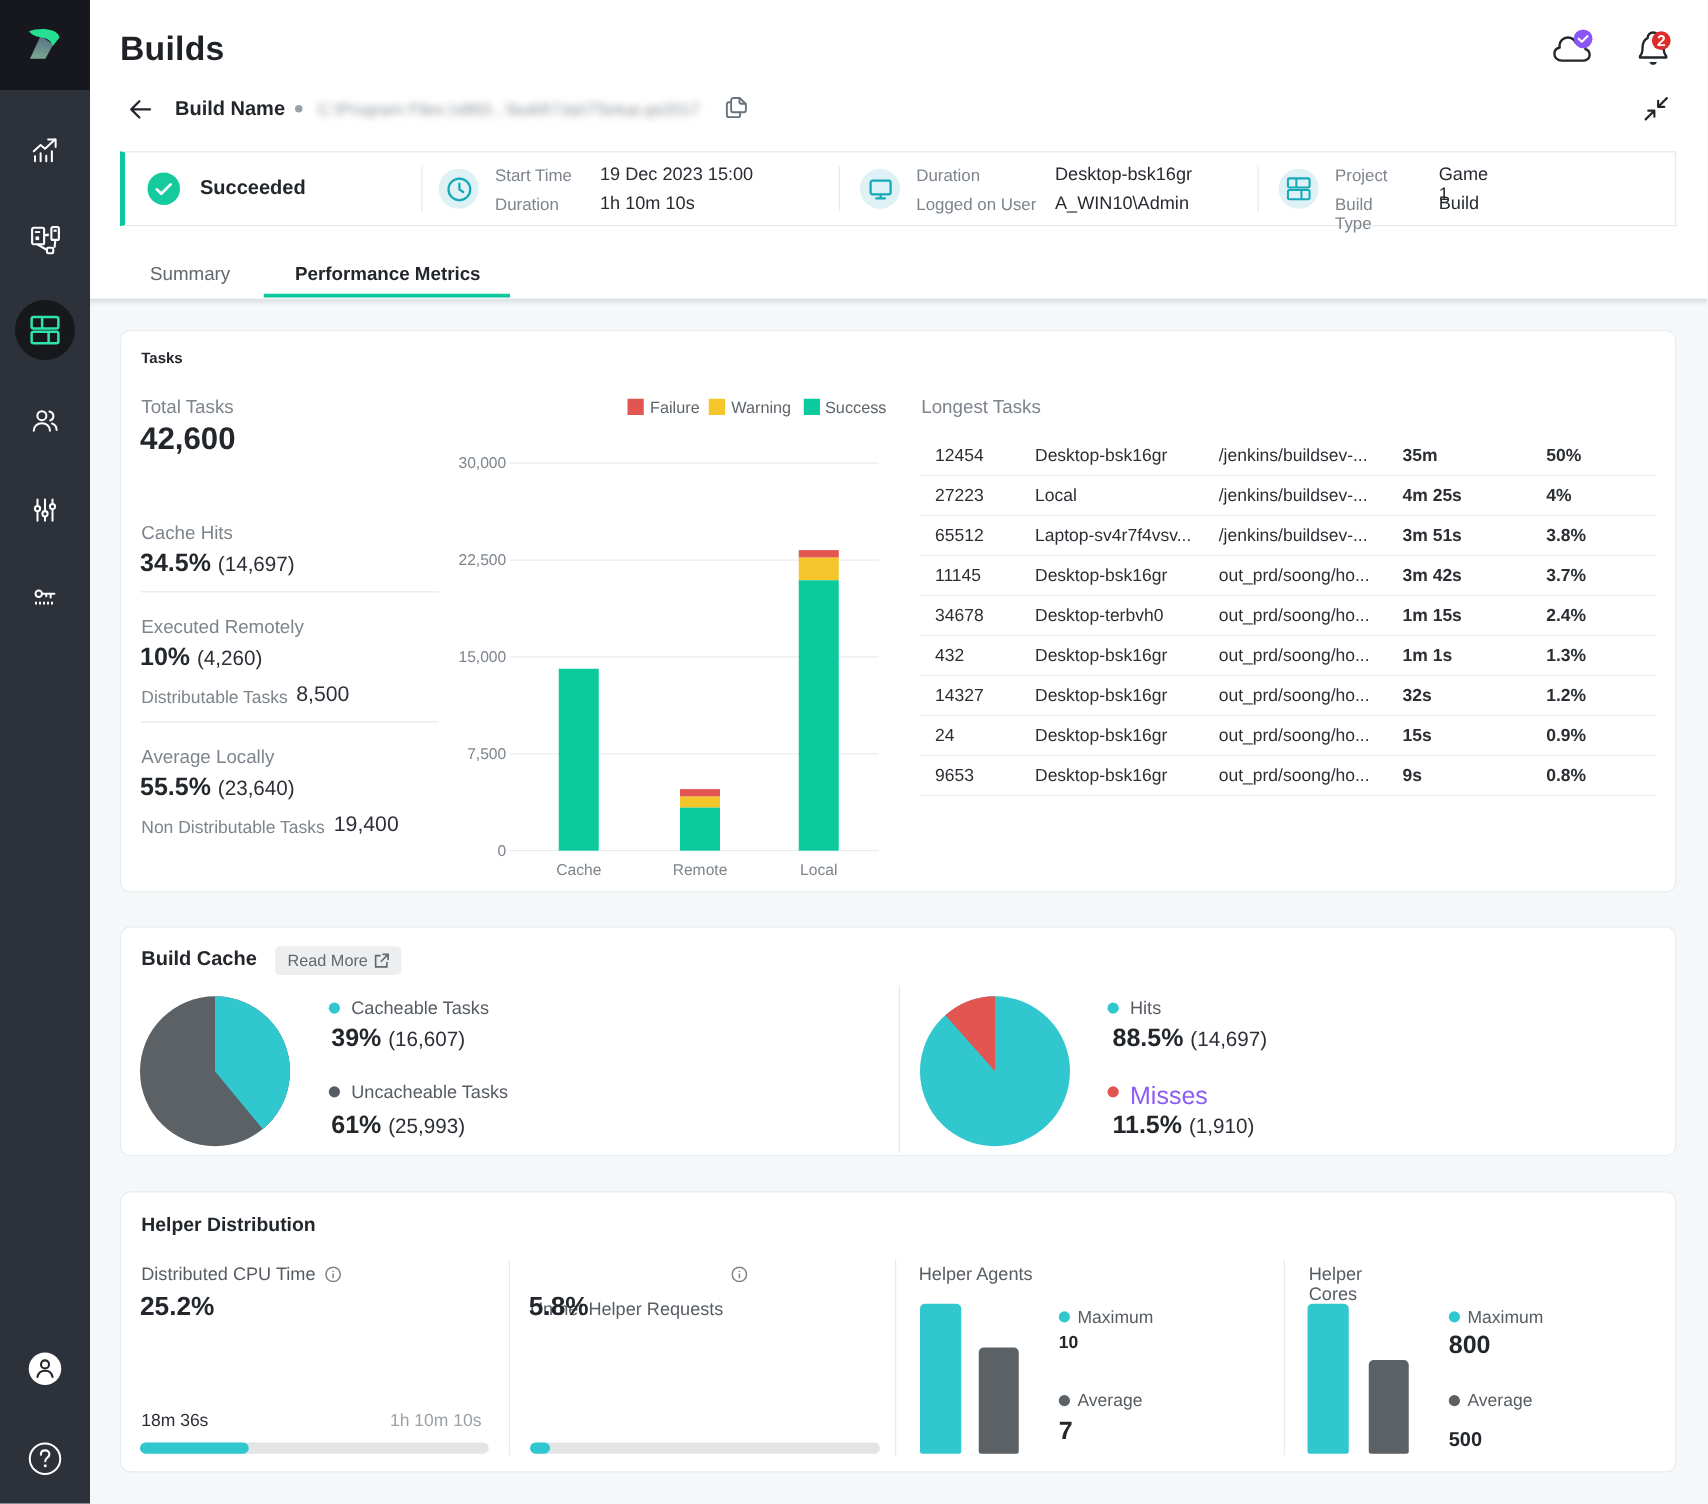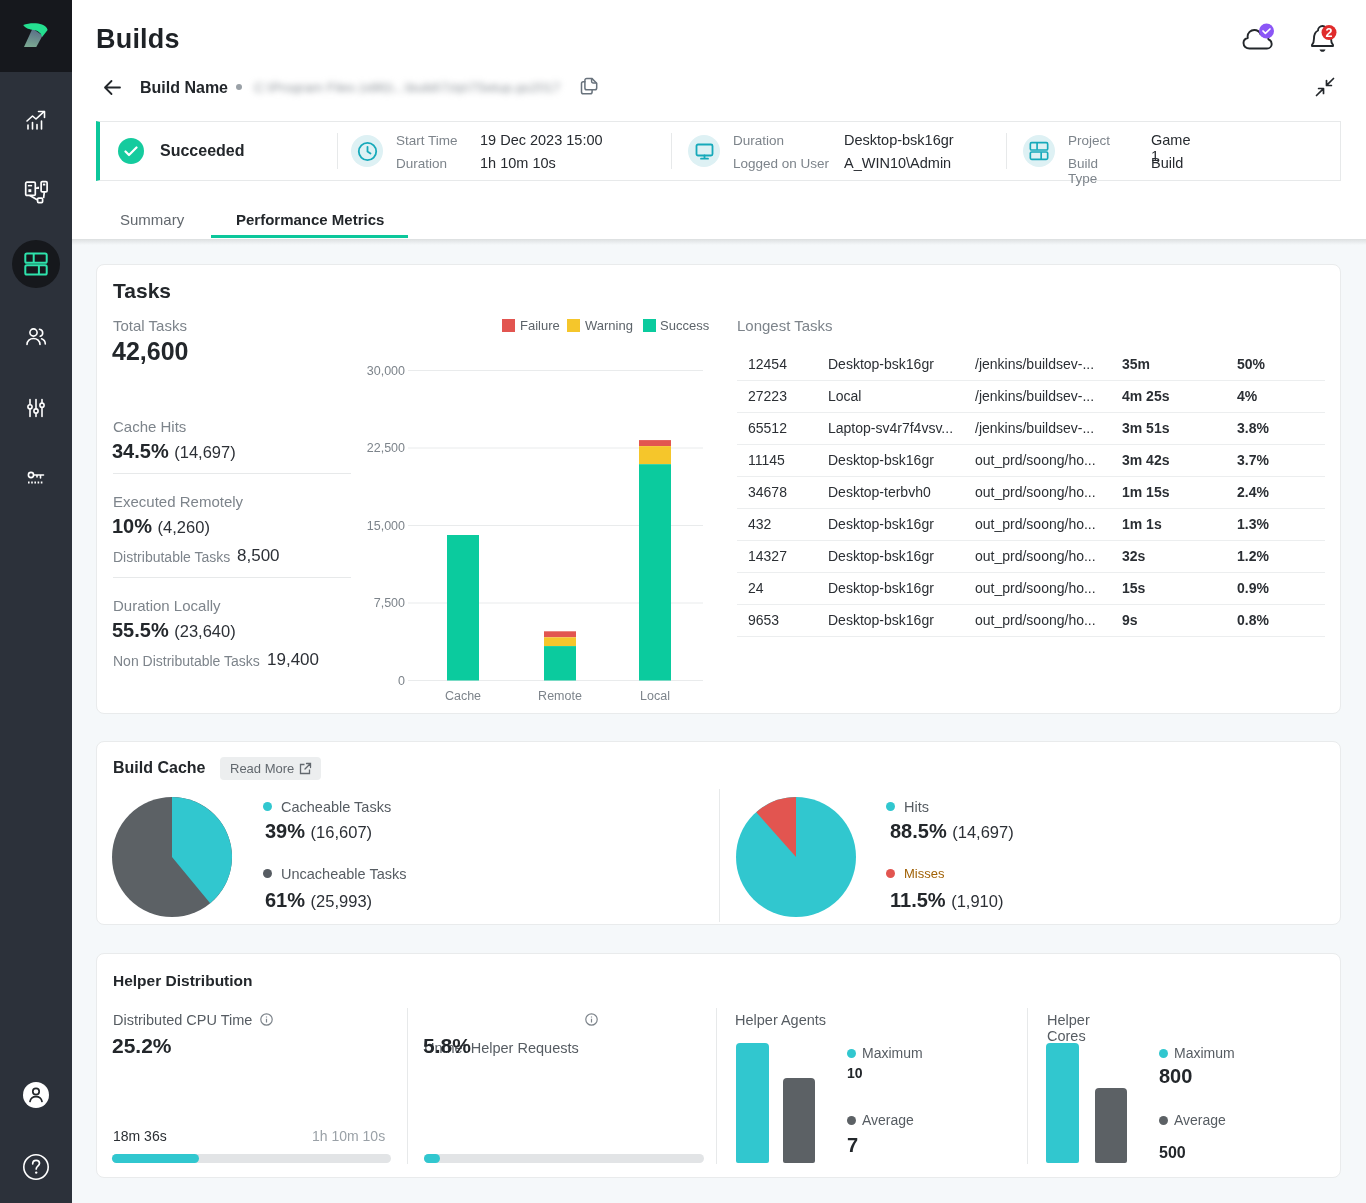--- a/index.html
+++ b/index.html
@@ -22,21 +22,21 @@
 .divider { width:1px; background:#e7e9ea; }
 .sb-label { font-size:13.5px; color:#7d848b; }
 .sb-value { font-size:14.5px; color:#272b30; }
 .iconcircle { width:32px; height:32px; border-radius:50%; background:#def1f4; display:flex; align-items:center; justify-content:center; }
 
 
 .tab { font-size:15px; }
 
 
 .card { background:#fff; border:1px solid #e9ebec; border-radius:8px; }
-.cardtitle { font-size:21px; font-weight:bold; color:#23272b; }
+.cardtitle { font-size:12px; font-weight:bold; color:#23272b; }
 .glabel { font-size:15px; color:#7d848b; }
 .bigval { font-weight:bold; color:#23272b; }
 .paren { font-weight:normal; font-size:16.5px; color:#2c3036; }
 .hr { height:1px; background:#e7e9ea; }
 
 
 table.lt { border-collapse:collapse; width:588px; table-layout:fixed; font-size:14px; }
 table.lt th { background:#e2e5e9; color:#6b7177; font-weight:normal; text-align:left; height:32px; padding:0 0 0 11px; font-size:13.5px; }
 table.lt td { height:32px; padding:0 0 0 11px; border-bottom:1px solid #eceeef; color:#2b2f34; white-space:nowrap; overflow:hidden; }
 td.dur, td.pct { font-weight:bold; color:#23272b; }
@@ -213,21 +213,21 @@
   <div class="abs glabel" style="left:113px; top:418px;">Cache Hits</div>
   <div class="abs bigval" style="left:112px; top:440px; font-size:20px;">34.5% <span class="paren">(14,697)</span></div>
   <div class="abs hr" style="left:113px; top:473px; width:238px;"></div>
 
   <div class="abs glabel" style="left:113px; top:493px;">Executed Remotely</div>
   <div class="abs bigval" style="left:112px; top:515px; font-size:20px;">10% <span class="paren">(4,260)</span></div>
   <div class="abs" style="left:113px; top:549px; font-size:14px; color:#7d848b;">Distributable Tasks</div>
   <div class="abs" style="left:237px; top:546px; font-size:17px; color:#2c3036;">8,500</div>
   <div class="abs hr" style="left:113px; top:577px; width:238px;"></div>
 
-  <div class="abs glabel" style="left:113px; top:597px;">Duration Locally</div>
+  <div class="abs glabel" style="left:113px; top:597px;">Average Locally</div>
   <div class="abs bigval" style="left:112px; top:619px; font-size:20px;">55.5% <span class="paren">(23,640)</span></div>
   <div class="abs" style="left:113px; top:653px; font-size:14px; color:#7d848b;">Non Distributable Tasks</div>
   <div class="abs" style="left:267px; top:650px; font-size:17px; color:#2c3036;">19,400</div>
 
   <div class="abs" style="left:502px; top:319px; width:13px; height:13px; background:#e25550;"></div>
   <div class="abs legend" style="left:520px; top:318px;">Failure</div>
   <div class="abs" style="left:567px; top:319px; width:13px; height:13px; background:#f5c62b;"></div>
   <div class="abs legend" style="left:585px; top:318px;">Warning</div>
   <div class="abs" style="left:643px; top:319px; width:13px; height:13px; background:#0bcb9e;"></div>
   <div class="abs legend" style="left:660px; top:318px;">Success</div>
@@ -365,21 +365,21 @@
   <div class="abs divider" style="left:719px; top:789px; height:133px;"></div>
 
   <svg class="abs" style="left:735px; top:796px;" width="122" height="122" viewBox="0 0 122 122">
     <circle cx="61" cy="61" r="60" fill="#31c7cf"></circle>
     <path d="M61 61 L61 1 A60 60 0 0 0 21.3 16.2 Z" fill="#e25550"></path>
   </svg>
   <div class="abs dot" style="left:886px; top:802px; background:#31c7cf;"></div>
   <div class="abs" style="left:904px; top:799px; font-size:14.5px; color:#565c62;">Hits</div>
   <div class="abs bigval" style="left:890px; top:820px; font-size:20px;">88.5% <span class="paren">(14,697)</span></div>
   <div class="abs dot" style="left:886px; top:869px; background:#e25550;"></div>
-  <div class="abs" style="left:904px; top:866px; font-size:13px; color:#a16207;">Misses</div>
+  <div class="abs" style="left:904px; top:866px; font-size:20px; color:#8b5cf6;">Misses</div>
   <div class="abs bigval" style="left:890px; top:889px; font-size:20px;">11.5% <span class="paren">(1,910)</span></div>
 
   <div class="abs card" style="left:96px; top:953px; width:1245px; height:225px;"></div>
   <div class="abs cardtitle" style="left:113px; top:972px; font-size:15.5px;">Helper Distribution</div>
 
   <div class="abs" style="left:113px; top:1012px; font-size:14.5px; color:#565c62;">Distributed CPU Time</div>
   <svg class="abs" style="left:260px; top:1013px;" width="13" height="13" viewBox="0 0 13 13" fill="none" stroke="#7d848b" stroke-width="1.2">
       <circle cx="6.5" cy="6.5" r="5.7"></circle>
       <path d="M6.5 5.8 V9.5 M6.5 3.6 V4.6"></path>
     </svg>

